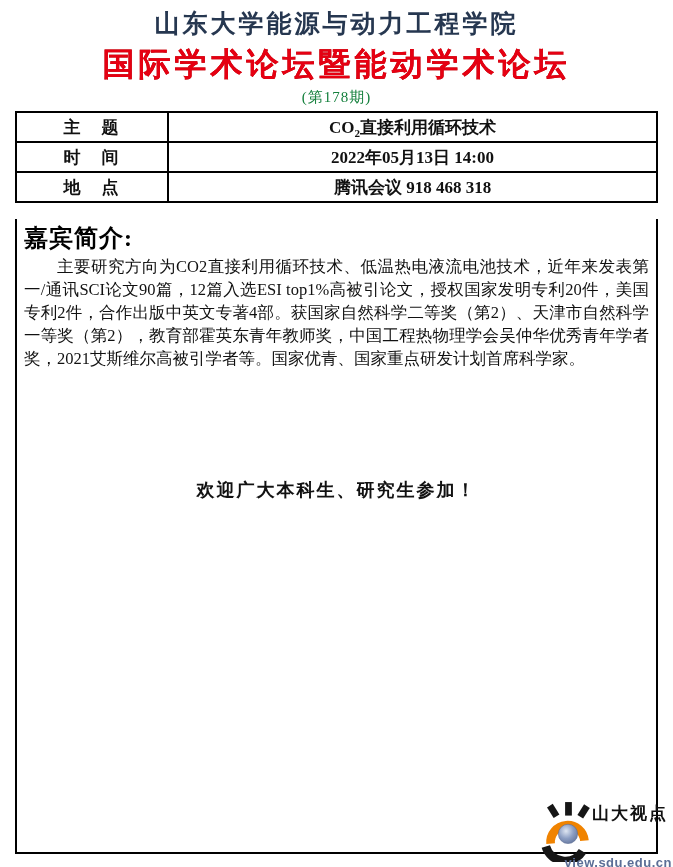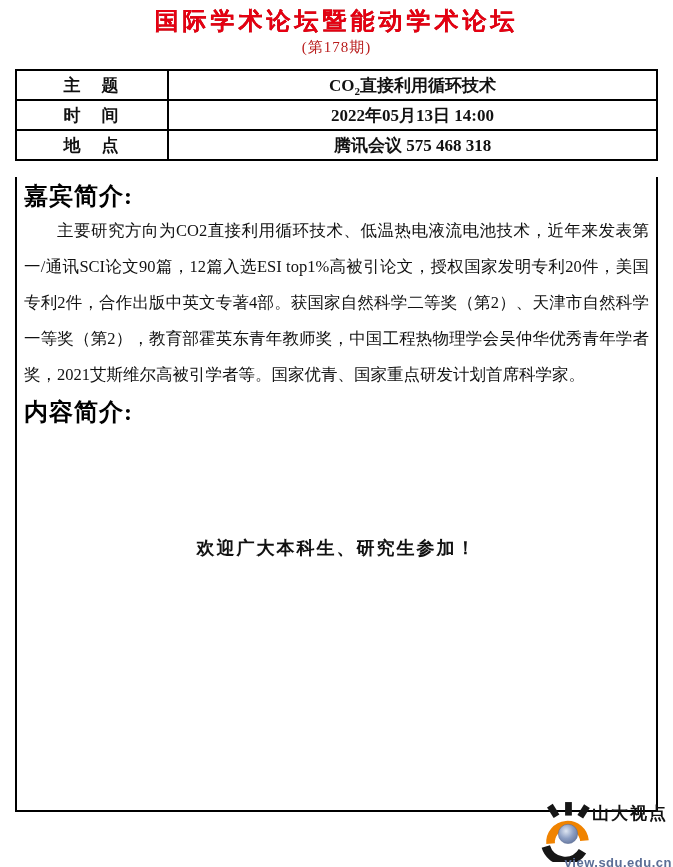--- a/index.html
+++ b/index.html
@@ -15,36 +15,36 @@
   
   .header { text-align: center; padding-top: 5px; }
   .org-title {
     font-size: 25px; font-weight: bold;
     color: #263750;
     letter-spacing: 3px;
     margin: 2px 0 3px 0;
     font-family: "Liberation Serif", serif;
   }
   .forum-title {
-    font-size: 24px; font-weight: bold;
+    font-size: 32px; font-weight: bold;
     color: #e60012;
     letter-spacing: 4px;
     margin: 0 0 1px 0;
     text-shadow: 0 0 0.5px #9e0000;
   }
   .issue {
     font-size: 15px;
-    color: #b91c1c;
+    color: #15803d;
     margin: 0 0 2px 0;
     letter-spacing: 1px;
   }
   
   .info-table {
     width: 643px;
-    margin: 12px auto;
+    margin: 4px auto;
     border-collapse: collapse;
     table-layout: fixed;
   }
   .info-table td {
     border: 2px solid #000;
     height: 30px;
     text-align: center;
     vertical-align: middle;
     font-size: 17px;
     font-weight: bold;
@@ -64,21 +64,21 @@
   }
   .section-heading {
     font-size: 24px;
     font-weight: bold;
     margin: 1px 0 1px 0;
     letter-spacing: 1px;
     color: #000;
   }
   .section-body {
     font-size: 16.5px;
-    line-height: 36px;
+    line-height: 23px;
     text-align: justify;
     text-indent: 2em;
     margin: 0 0 3px 0;
     color: #111;
   }
   .welcome {
     text-align: center;
     font-size: 18px;
     font-weight: bold;
     letter-spacing: 2px;
@@ -111,46 +111,46 @@
     text-align: right;
     margin-top: -11px;
     letter-spacing: 0.5px;
     font-family: "Liberation Sans", sans-serif;
   }
 </style>
 </head>
 <body>
 
 <div class="header">
+  <div class="org-title">山东大学能源与动力工程学院</div>
   <div class="forum-title">国际学术论坛暨能动学术论坛</div>
   <div class="issue">(第178期)</div>
 </div>
 
 <table class="info-table">
   <tbody>
       <tr>
     <td class="lbl">主　题</td>
     <td><span>CO</span><sub>2</sub><span>直接利用循环技术</span></td>
   </tr>
   <tr>
     <td class="lbl">时　间</td>
     <td>2022年05月13日  14:00</td>
   </tr>
   <tr>
     <td class="lbl">地　点</td>
-    <td>腾讯会议 575 468 318</td>
+    <td>腾讯会议 918 468 318</td>
   </tr>
 </tbody>
   </table>
 
 <div class="content-box">
   <div class="section-heading">嘉宾简介:</div>
   <p class="section-body">主要研究方向为CO2直接利用循环技术、低温热电液流电池技术，近年来发表第一/通讯SCI论文90篇，12篇入选ESI top1%高被引论文，授权国家发明专利20件，美国专利2件，合作出版中英文专著4部。获国家自然科学二等奖（第2）、天津市自然科学一等奖（第2），教育部霍英东青年教师奖，中国工程热物理学会吴仲华优秀青年学者奖，2021艾斯维尔高被引学者等。国家优青、国家重点研发计划首席科学家。</p>
 
-  <div class="section-heading">内容简介:</div>
 
   <div class="welcome">欢迎广大本科生、研究生参加！</div>
 </div>
 
 <div class="sdu-logo">
   <div class="logo-row">
     <span class="logo-eye">
       <svg width="56" height="60" viewBox="0 0 58 62" xmlns="http://www.w3.org/2000/svg">
         <defs>
           <radialGradient id="pupilGrad" cx="40%" cy="35%" r="70%">

